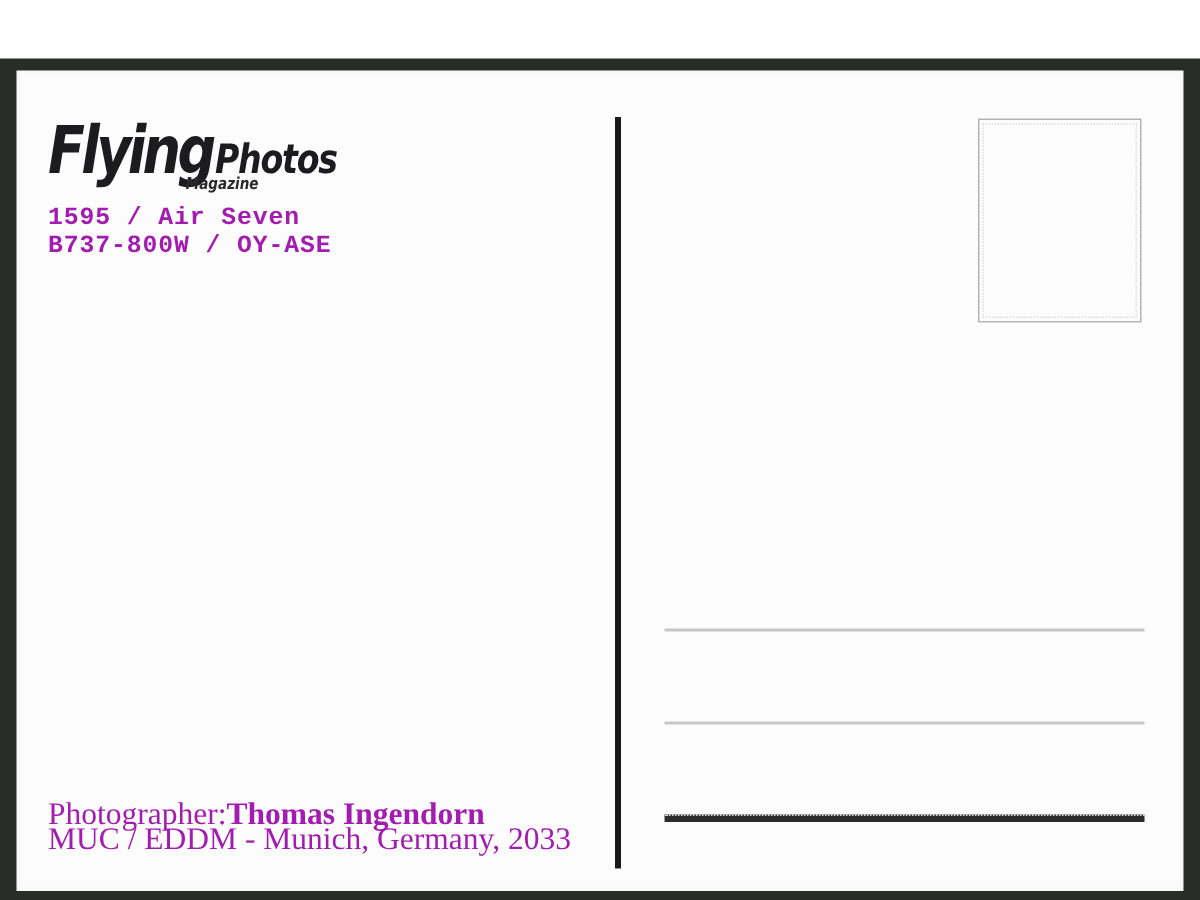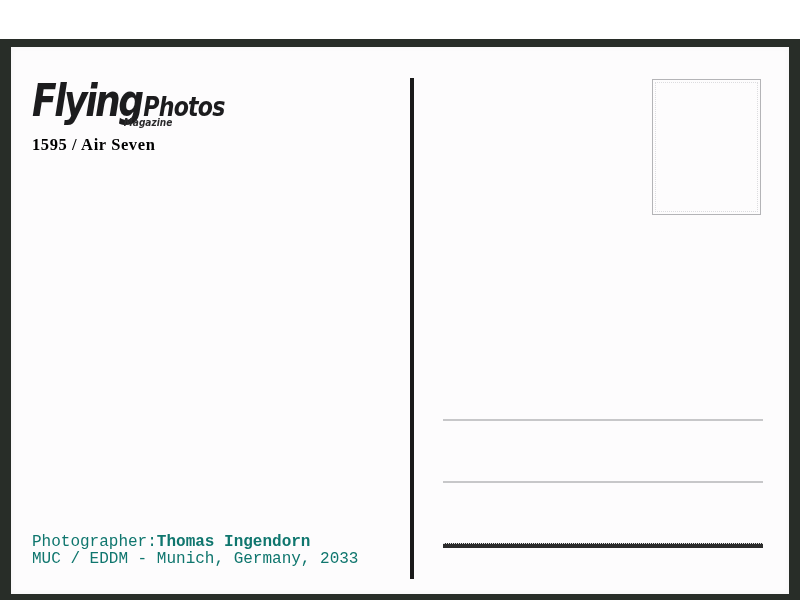--- a/index.html
+++ b/index.html
@@ -75,26 +75,26 @@
     font-weight: 600;
     font-size: 11px;
     letter-spacing: 0;
     color: #2a2a2c;
   }
   
   .photo-info {
     position: absolute;
     left: 21px;
     top: 89px;
-    font-family: Liberation Serif, serif;
+    font-family: Liberation Mono, monospace;
     font-weight: 700;
     font-size: 16.5px;
     line-height: 18.5px;
     letter-spacing: 0.6px;
-    color: #000000;
+    color: #a21caf;
     white-space: nowrap;
   }
   
   .divider {
     position: absolute;
     left: 399px;
     top: 31px;
     width: 3.5px;
     height: 501px;
     background: #1a1a1a;
@@ -132,44 +132,45 @@
     top: 496px;
     height: 4px;
     background: #2c2c2c;
     border-top: 1px dotted #e2e2e4;
   }
   
   .credit {
     position: absolute;
     left: 21px;
     top: 487px;
-    font-family: Liberation Mono, monospace;
-    font-size: 16px;
+    font-family: Liberation Serif, serif;
+    font-size: 21px;
     line-height: 16.5px;
-    color: #0f766e;
+    color: #a21caf;
     white-space: nowrap;
   }
   .credit .name { font-weight: 700; }
 </style>
 </head>
 <body>
 
 <div class="stage">
   <div class="scan-frame"></div>
 
   <div class="card">
 
     <div class="logo-row">
       <span class="brand">Flying</span>
       <span class="brand-suffix">Photos</span>
       <span class="tagline">Magazine</span>
     </div>
 
     <div class="photo-info">
       <div>1595 / Air Seven</div>
+      <div>B737-800W / OY-ASE</div>
     </div>
 
     <div class="divider"></div>
 
     <div class="stamp-box">
       <div class="stamp-inner"></div>
     </div>
 
     <div class="addr-line l1"></div>
     <div class="addr-line l2"></div>

